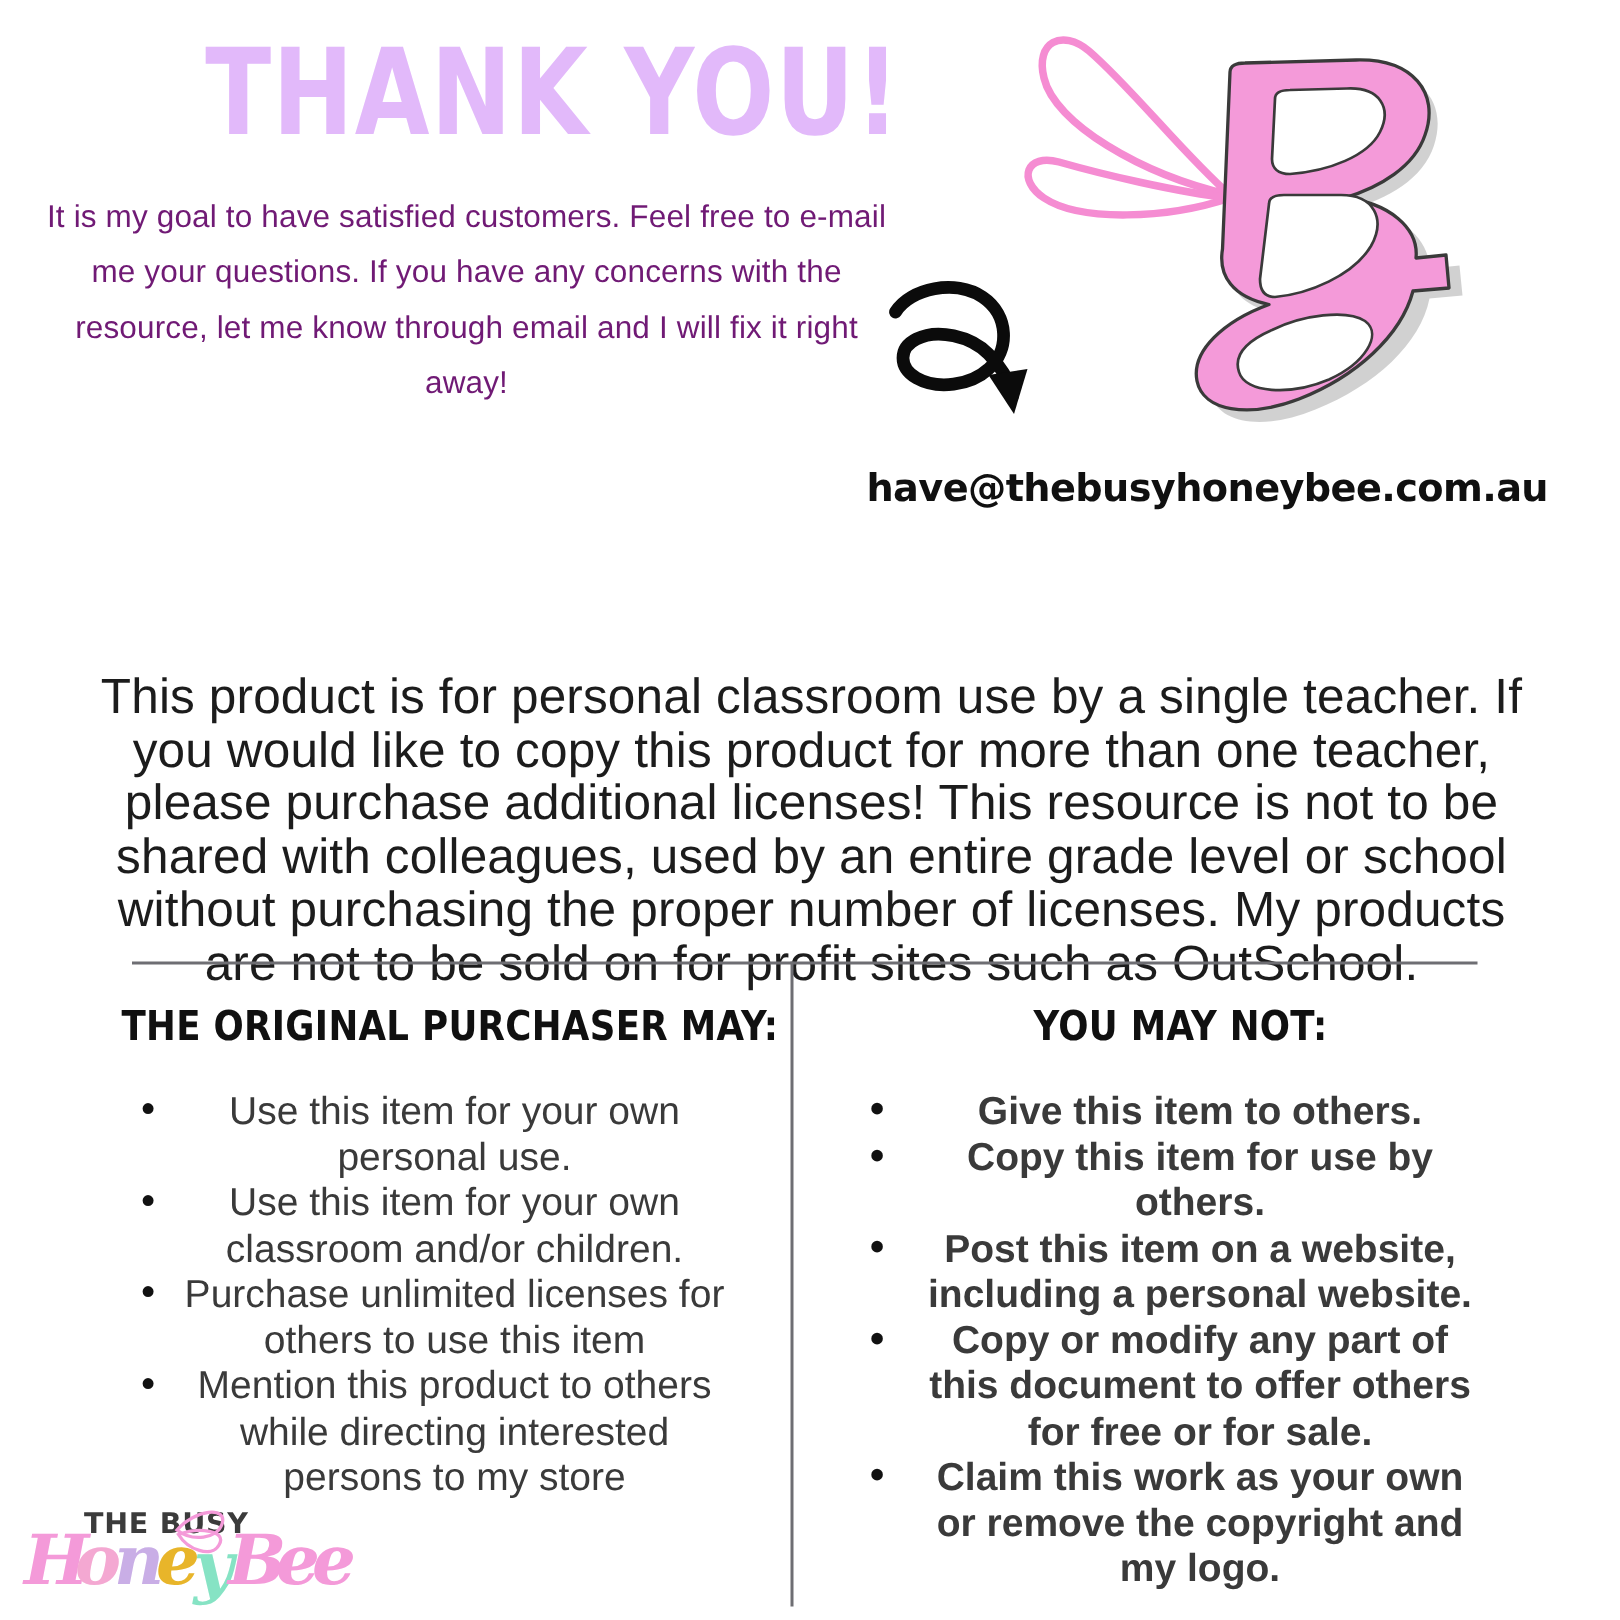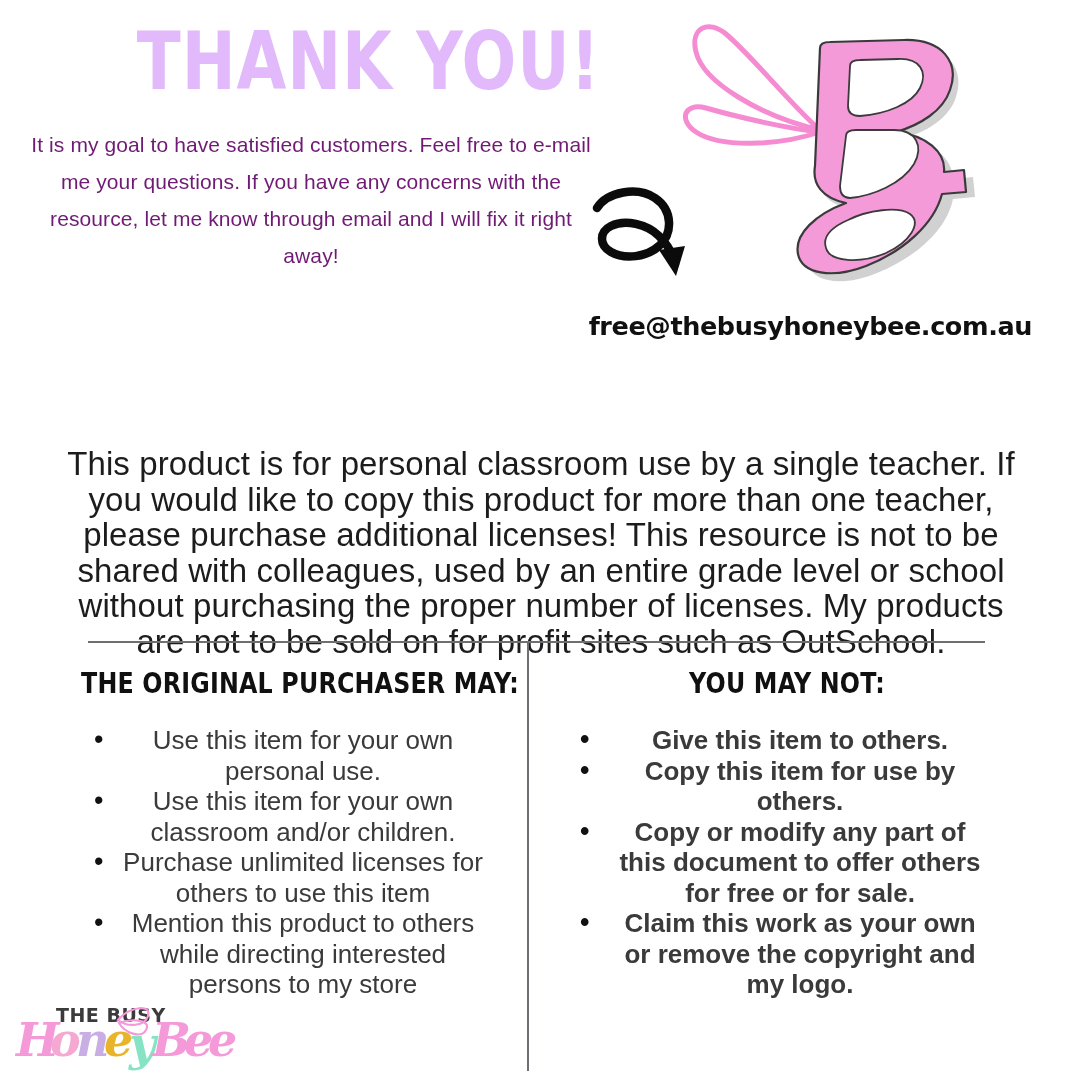--- a/index.html
+++ b/index.html
@@ -246,21 +246,21 @@
 
       <path d="M178 58 C178 54, 182 52, 188 52 L226 51 C248 50, 256 64, 248 80
                C240 96, 214 106, 188 108 C180 108, 176 104, 176 98 L178 58 Z" fill="#ffffff" stroke="#3a3a3a" stroke-width="1.8"></path>
       <path d="M174 128 C174 124, 178 122, 184 122 L222 122 C244 122, 252 138, 242 156
                C230 176, 200 188, 178 190 C170 190, 168 184, 168 178 L174 128 Z" fill="#ffffff" stroke="#3a3a3a" stroke-width="1.8"></path>
       <path d="M176 212 C196 202, 226 198, 238 206 C250 215, 238 234, 214 245
                C188 256, 158 254, 154 240 C150 228, 160 219, 176 212 Z" fill="#ffffff" stroke="#3a3a3a" stroke-width="1.8"></path>
     </svg>
   </div>
 
-  <div class="email">free@thebusyhoneybee.com.au</div>
+  <div class="email">have@thebusyhoneybee.com.au</div>
 
 
   <div class="terms-body">This product is for personal classroom use by a single teacher. If you would like to copy this product for more than one teacher, please purchase additional licenses! This resource is not to be shared with colleagues, used by an entire grade level or school without purchasing the proper number of licenses. My products are not to be sold on for profit sites such as OutSchool.</div>
 
   <div class="hr-main"></div>
   <div class="vr-main"></div>
 
   <div class="col col-left">
     <div class="col-heading">THE ORIGINAL PURCHASER MAY:</div>
     <ul class="bullets">
@@ -269,20 +269,21 @@
       <li>Purchase unlimited licenses for others to use this item</li>
       <li>Mention this product to others while directing interested persons to my store</li>
     </ul>
   </div>
 
   <div class="col col-right">
     <div class="col-heading">YOU MAY NOT:</div>
     <ul class="bullets">
       <li>Give this item to others.</li>
       <li>Copy this item for use by others.</li>
+      <li>Post this item on a website, including a personal website.</li>
       <li>Copy or modify any part of this document to offer others for free or for sale.</li>
       <li>Claim this work as your own or remove the copyright and my logo.</li>
     </ul>
   </div>
 
   <div class="footer-logo">
     <svg width="230" height="78" viewBox="0 0 230 78" xmlns="http://www.w3.org/2000/svg">
 
       <text id="logo-top" x="44" y="24" font-family="DejaVu Sans, sans-serif" font-weight="bold" font-size="19" letter-spacing="0.5" fill="#3b3b3b">THE BUSY</text>
 

